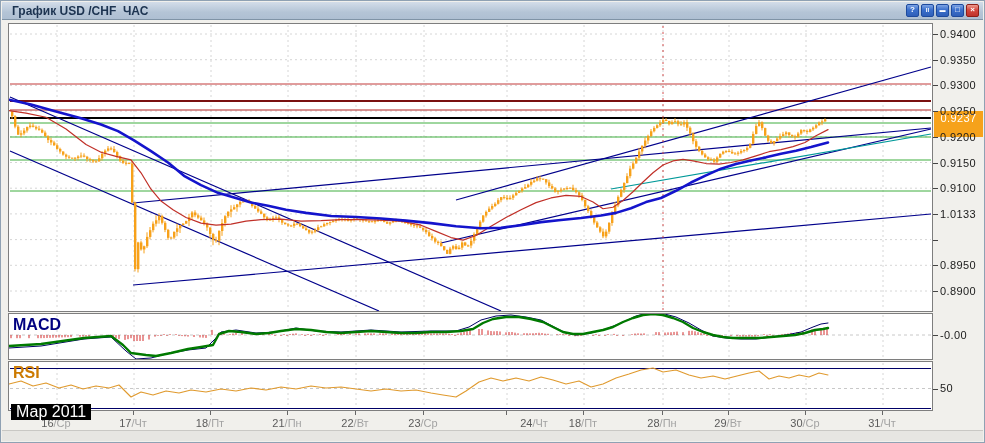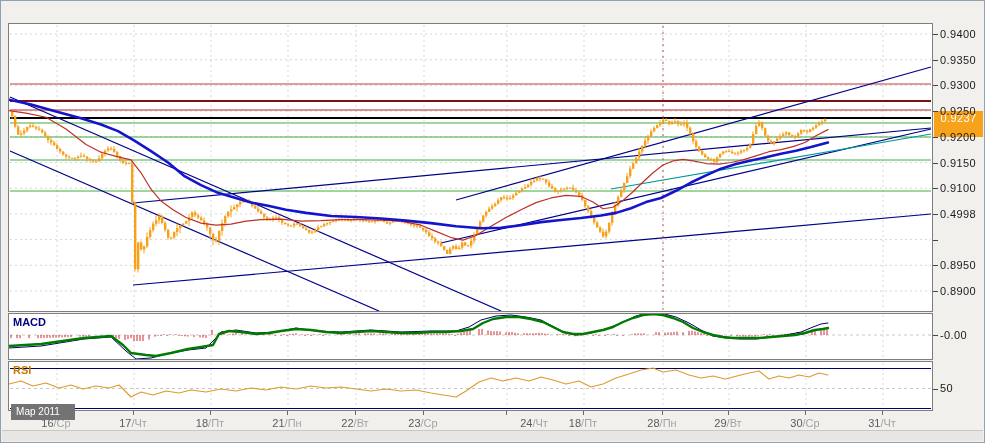--- a/index.html
+++ b/index.html
@@ -22,41 +22,51 @@
     width:13px;height:13px;border-radius:2px;
     background:linear-gradient(#7da3e4,#3a6fcc 45%,#2f5fb8);
     border:1px solid #1d4a9e;color:#fff;font-size:8px;font-weight:bold;
     line-height:10px;text-align:center;cursor:default;overflow:hidden;
   }
   .wbtn.close{background:linear-gradient(#ef9a8e,#d4493f 45%,#bf332c);border-color:#8f1f18;}
   .panel{position:absolute;background:#ffffff;border:1px solid #7e7e7e;}
   .panel svg{position:absolute;left:0;top:0;}
   .legend{position:absolute;left:12px;top:26px;font-size:11px;font-weight:bold;letter-spacing:0px;white-space:nowrap;}
   .legend span{margin-right:9px;}
-  .paneltag{position:absolute;font-size:11px;font-weight:bold;}
+  .paneltag{position:absolute;font-size:16px;font-weight:bold;}
   .axis-label{position:absolute;font-size:11px;color:#1a1a1a;letter-spacing:0.4px;white-space:nowrap;}
   .axis-tick{position:absolute;width:5px;height:1px;background:#444;}
   .price-badge{
     position:absolute;left:933px;width:49px;height:26px;background:#F6A21B;
     color:#fff;font-size:11px;letter-spacing:0.4px;text-align:center;line-height:14px;
   }
   .timeline{position:absolute;left:7px;top:410px;width:925px;height:21px;}
   .t-tick{position:absolute;top:0;width:1px;height:4px;background:#666;}
   .t-label{position:absolute;top:6px;font-size:11px;transform:translateX(-50%);white-space:nowrap;color:#5a5a5a;}
   .t-label .wd{color:#a3a3a3;}
   .month-badge{
     position:absolute;left:10px;top:403px;min-width:64px;height:16px;padding:0 5px;
-    background:#737373;color:#ffffff;font-size:10px;line-height:16px;
+    background:#000000;color:#ffffff;font-size:16px;line-height:16px;
   }
   .bottomstrip{position:absolute;left:1px;right:1px;bottom:1px;height:11px;background:#e7e6e2;border-top:1px solid #c9c8c4;}
 </style>
 </head>
 <body>
 
 <div class="window">
+  <div class="titlebar">
+    <span class="title">График USD /CHF  ЧАС</span>
+    <span class="winbtns">
+      <span class="wbtn">?</span>
+      <span class="wbtn" style="font-size:6px;">II</span>
+      <span class="wbtn" style="font-size:6px;">▬</span>
+      <span class="wbtn">□</span>
+      <span class="wbtn close">×</span>
+    </span>
+  </div>
 
   <div class="panel" style="left:7px;top:22px;width:925px;height:289px;">
     <svg id="svg-main" width="923" height="287" viewBox="8 23 923 287">
         <line x1="9" y1="33" x2="930" y2="33" stroke="#d6d6d6" stroke-dasharray="2,3" stroke-width="1"></line>
         <line x1="9" y1="58.7" x2="930" y2="58.7" stroke="#d6d6d6" stroke-dasharray="2,3" stroke-width="1"></line>
         <line x1="9" y1="84.4" x2="930" y2="84.4" stroke="#d6d6d6" stroke-dasharray="2,3" stroke-width="1"></line>
         <line x1="9" y1="110.1" x2="930" y2="110.1" stroke="#d6d6d6" stroke-dasharray="2,3" stroke-width="1"></line>
         <line x1="9" y1="135.8" x2="930" y2="135.8" stroke="#d6d6d6" stroke-dasharray="2,3" stroke-width="1"></line>
         <line x1="9" y1="161.5" x2="930" y2="161.5" stroke="#d6d6d6" stroke-dasharray="2,3" stroke-width="1"></line>
         <line x1="9" y1="187.2" x2="930" y2="187.2" stroke="#d6d6d6" stroke-dasharray="2,3" stroke-width="1"></line>
@@ -934,20 +944,20 @@
     <div class="axis-label" style="left: 939px; top: 78.4px;">0.9300</div>
     <div class="axis-tick" style="left: 932px; top: 110.1px;"></div>
     <div class="axis-label" style="left: 939px; top: 104.1px;">0.9250</div>
     <div class="axis-tick" style="left: 932px; top: 135.8px;"></div>
     <div class="axis-label" style="left: 939px; top: 129.8px;">0.9200</div>
     <div class="axis-tick" style="left: 932px; top: 161.5px;"></div>
     <div class="axis-label" style="left: 939px; top: 155.5px;">0.9150</div>
     <div class="axis-tick" style="left: 932px; top: 187.2px;"></div>
     <div class="axis-label" style="left: 939px; top: 181.2px;">0.9100</div>
     <div class="axis-tick" style="left: 932px; top: 212.9px;"></div>
-    <div class="axis-label" style="left: 939px; top: 206.9px;">0.4998</div>
+    <div class="axis-label" style="left: 939px; top: 206.9px;">1.0133</div>
     <div class="axis-tick" style="left: 932px; top: 238.6px;"></div>
     <div class="axis-label" style="left: 939px; top: 232.6px; padding-left: 48px;">0.9000</div>
     <div class="axis-tick" style="left: 932px; top: 264.3px;"></div>
     <div class="axis-label" style="left: 939px; top: 258.3px;">0.8950</div>
     <div class="axis-tick" style="left: 932px; top: 290px;"></div>
     <div class="axis-label" style="left: 939px; top: 284px;">0.8900</div>
   </div>
 
 </body></html>

